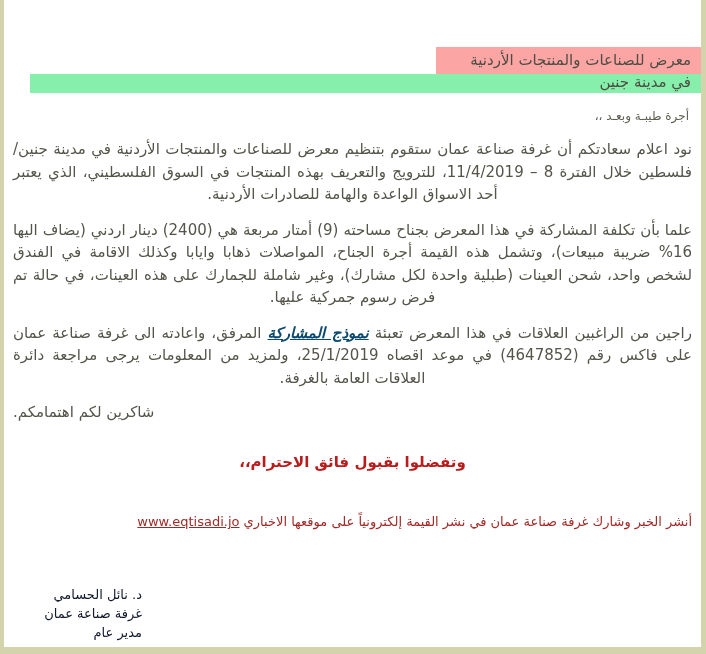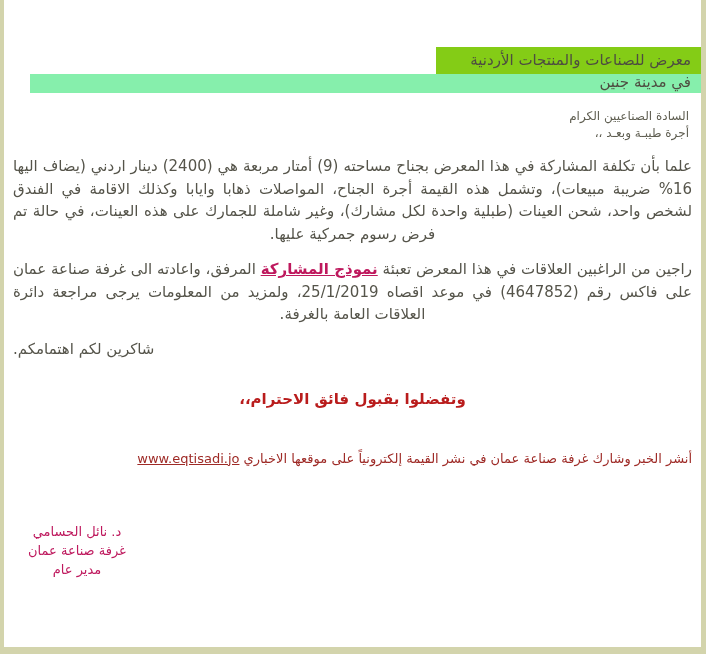--- a/index.html
+++ b/index.html
@@ -19,21 +19,21 @@
     direction: rtl;
     color: #55544a;
     overflow: hidden;
   }
 
   
   .title-block { margin-top: 47px; font-size: 15px; color: #4e4d41; }
   .t1 { text-align: right; }
   .t1 .hl {
     display: inline-block;
-    background: #84cc16;
+    background: #fca5a5;
     padding: 4px 10px 5px 14px;
     min-width: 265px;
   }
   .t2 {
     background: #86efac;
     margin-left: 26px;
     padding: 0 10px 3px 0;
     line-height: 16px;
   }
 
@@ -47,23 +47,24 @@
 
   
   .para {
     margin: 13px 9px 0 9px;
     font-size: 15px;
     line-height: 22.5px;
     text-align: justify;
     text-align-last: center;
   }
   .para a.form-link {
-    color: #be185d;
+    color: #0c4a6e;
     font-weight: bold;
     text-decoration: underline;
+    font-style: italic;
   }
   .thanks {
     margin: 14px 9px 0 9px;
     font-size: 15px;
     text-align: left;
   }
   .closing {
     margin-top: 32px;
     font-size: 15px;
     font-weight: bold;
@@ -78,44 +79,43 @@
     color: #9e2a26;
     text-align: right;
     white-space: nowrap;
   }
   .promo .url { color: #9e2a26; text-decoration: underline; }
 
   
   .signature {
     margin: 56px auto 0 8px;
     width: 130px;
-    text-align: center;
     font-size: 13px;
     line-height: 19px;
-    color: #be185d;
+    color: #0f172a;
   }
 </style>
 </head>
 <body>
 
 <div class="page">
   <div class="content">
 
     <div class="title-block">
       <div class="t1">
         <span class="hl">معرض للصناعات والمنتجات الأردنية</span>
       </div>
       <div class="t2">في مدينة جنين</div>
     </div>
 
     <div class="greeting">
-      <div>السادة الصناعيين الكرام</div>
       <div>أجرة طيبـة وبعـد ،،</div>
     </div>
 
+    <p class="para">نود اعلام سعادتكم أن غرفة صناعة عمان ستقوم بتنظيم معرض للصناعات والمنتجات الأردنية في مدينة جنين/ فلسطين خلال الفترة 8 – 11/4/2019، للترويج والتعريف بهذه المنتجات في السوق الفلسطيني، الذي يعتبر أحد الاسواق الواعدة والهامة للصادرات الأردنية.</p>
 
     <p class="para">علما بأن تكلفة المشاركة في هذا المعرض بجناح مساحته (9) أمتار مربعة هي (2400) دينار اردني (يضاف اليها 16% ضريبة مبيعات)، وتشمل هذه القيمة أجرة الجناح، المواصلات ذهابا وايابا وكذلك الاقامة في الفندق لشخص واحد، شحن العينات (طبلية واحدة لكل مشارك)، وغير شاملة للجمارك على هذه العينات، في حالة تم فرض رسوم جمركية عليها.</p>
 
     <p class="para"><span>راجين من الراغبين العلاقات في هذا المعرض تعبئة </span><a class="form-link" href="#">نموذج المشاركة</a><span> المرفق، واعادته الى غرفة صناعة عمان على فاكس رقم (4647852) في موعد اقصاه 25/1/2019، ولمزيد من المعلومات يرجى مراجعة دائرة العلاقات العامة بالغرفة.</span></p>
 
     <p class="thanks">شاكرين لكم اهتمامكم.</p>
 
     <p class="closing">وتفضلوا بقبول فائق الاحترام،،</p>
 
     <p class="promo"><span>أنشر الخبر وشارك غرفة صناعة عمان في نشر القيمة إلكترونياً على موقعها الاخباري </span><span class="url" dir="ltr">www.eqtisadi.jo</span></p>

